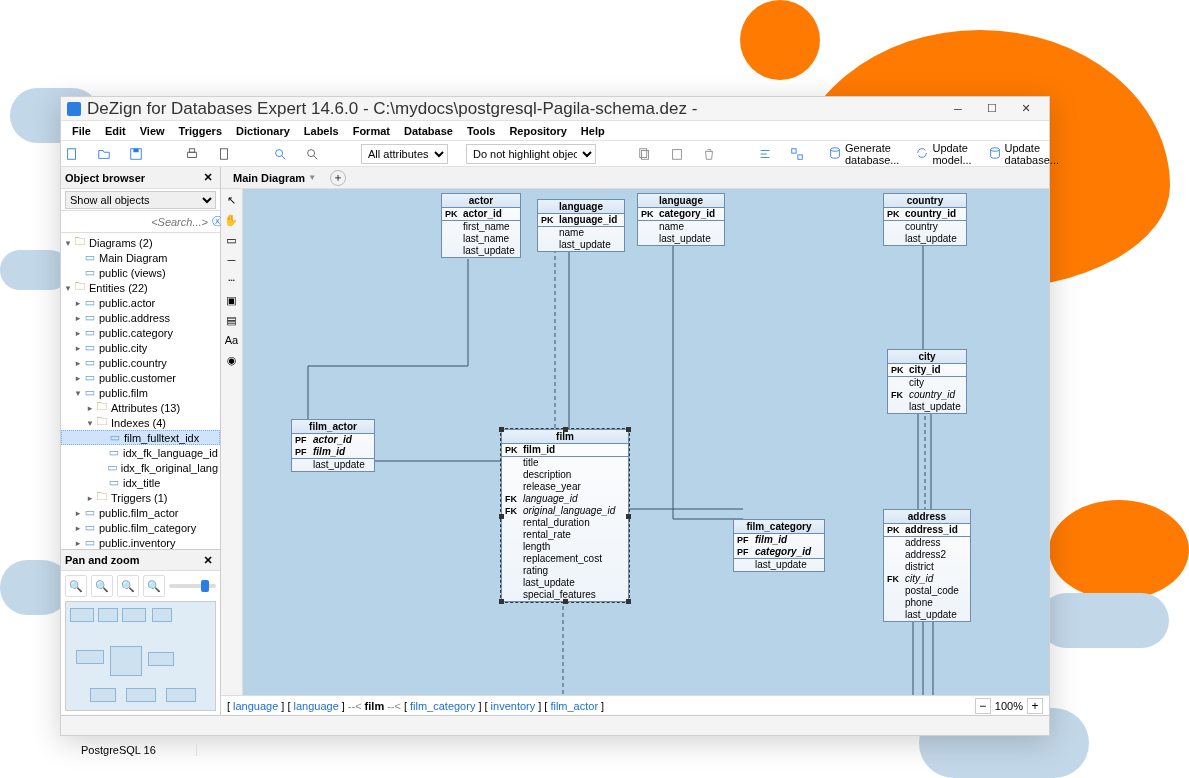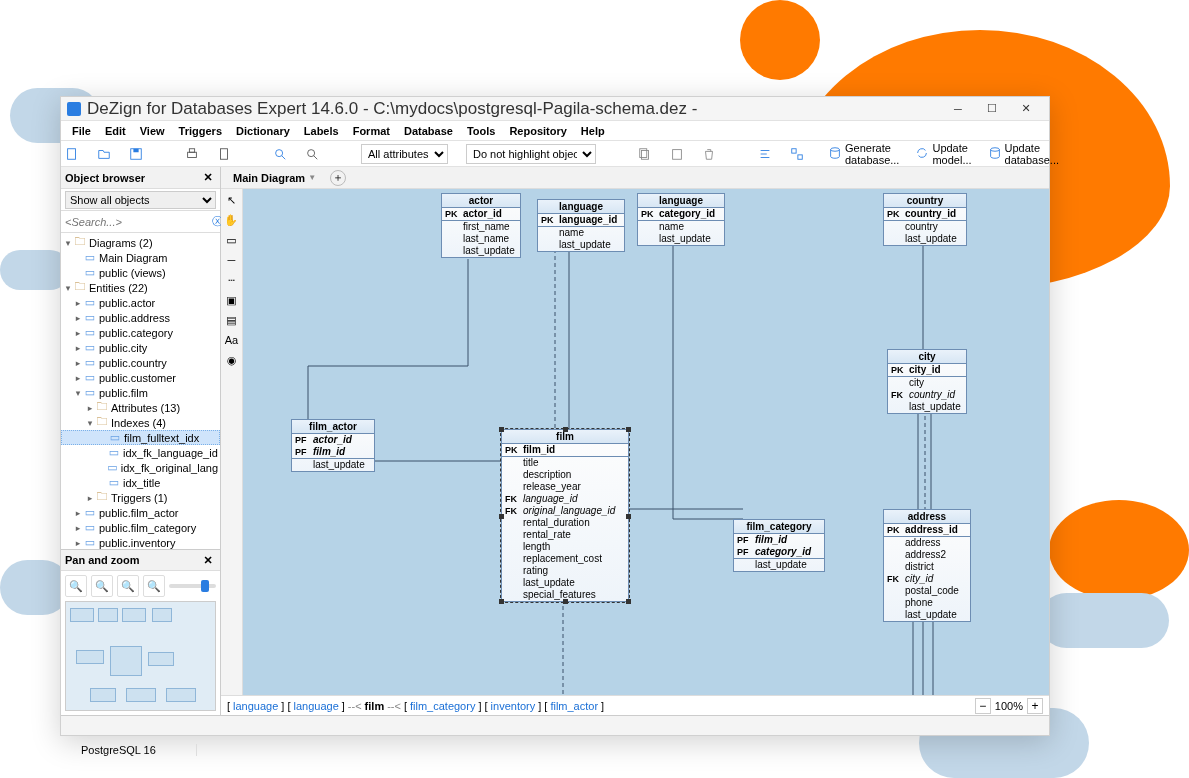--- a/index.html
+++ b/index.html
@@ -42,21 +42,21 @@
 
 .body-area { flex: 1; display: flex; min-height: 0; }
 
 
 .left-col { width: 160px; display: flex; flex-direction: column; border-right: 1px solid #ccc; }
 .panel-header { height: 22px; background: #f2f2f2; border-bottom: 1px solid #ddd; display: flex; align-items: center; padding: 0 4px; font-weight: bold; font-size: 11px; }
 .panel-header .close-x { margin-left: auto; width: 16px; text-align: center; cursor: pointer; }
 .ob-filter { height: 22px; display: flex; align-items: center; border-bottom: 1px solid #ddd; padding: 0 4px; }
 .ob-filter select { flex: 1; height: 18px; font-size: 11px; border: 1px solid #ccc; }
 .ob-search { height: 22px; display: flex; border-bottom: 1px solid #ddd; }
-.ob-search input { flex: 1; border: none; padding: 0 4px; font-size: 11px; font-style: italic; color: #888; }
+.ob-search input { flex: 1; border: none; padding: 0 4px; font-size: 11px; font-style: italic; color: #888; text-align: right; }
 .ob-search .clear { width: 18px; display: flex; align-items: center; justify-content: center; color: #2a7de1; cursor: pointer; }
 .tree { flex: 1; overflow: auto; padding: 2px 0; }
 .tree-row { display: flex; align-items: center; height: 15px; padding: 0 2px; white-space: nowrap; font-size: 11px; cursor: pointer; }
 .tree-row.sel { background: #cfe4fb; border: 1px dotted #7ab0e8; }
 .tree-row .exp { width: 10px; text-align: center; font-size: 9px; color: #666; }
 .tree-row .ticon { width: 14px; height: 12px; display: inline-flex; align-items: center; justify-content: center; margin-right: 2px; }
 .ticon.folder { color: #b8883a; }
 .ticon.doc { color: #6aa1e4; }
 .indent1 { padding-left: 12px; }
 .indent2 { padding-left: 24px; }

